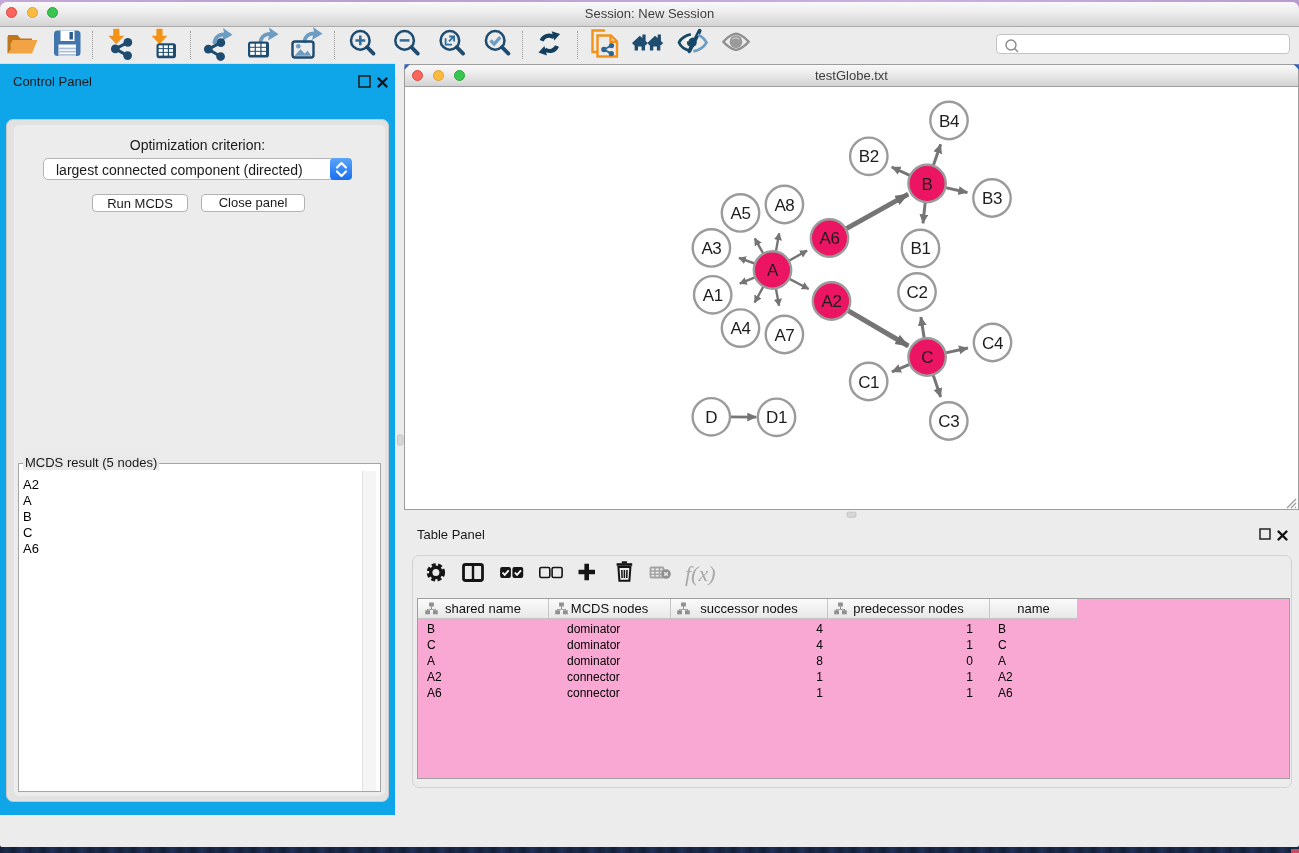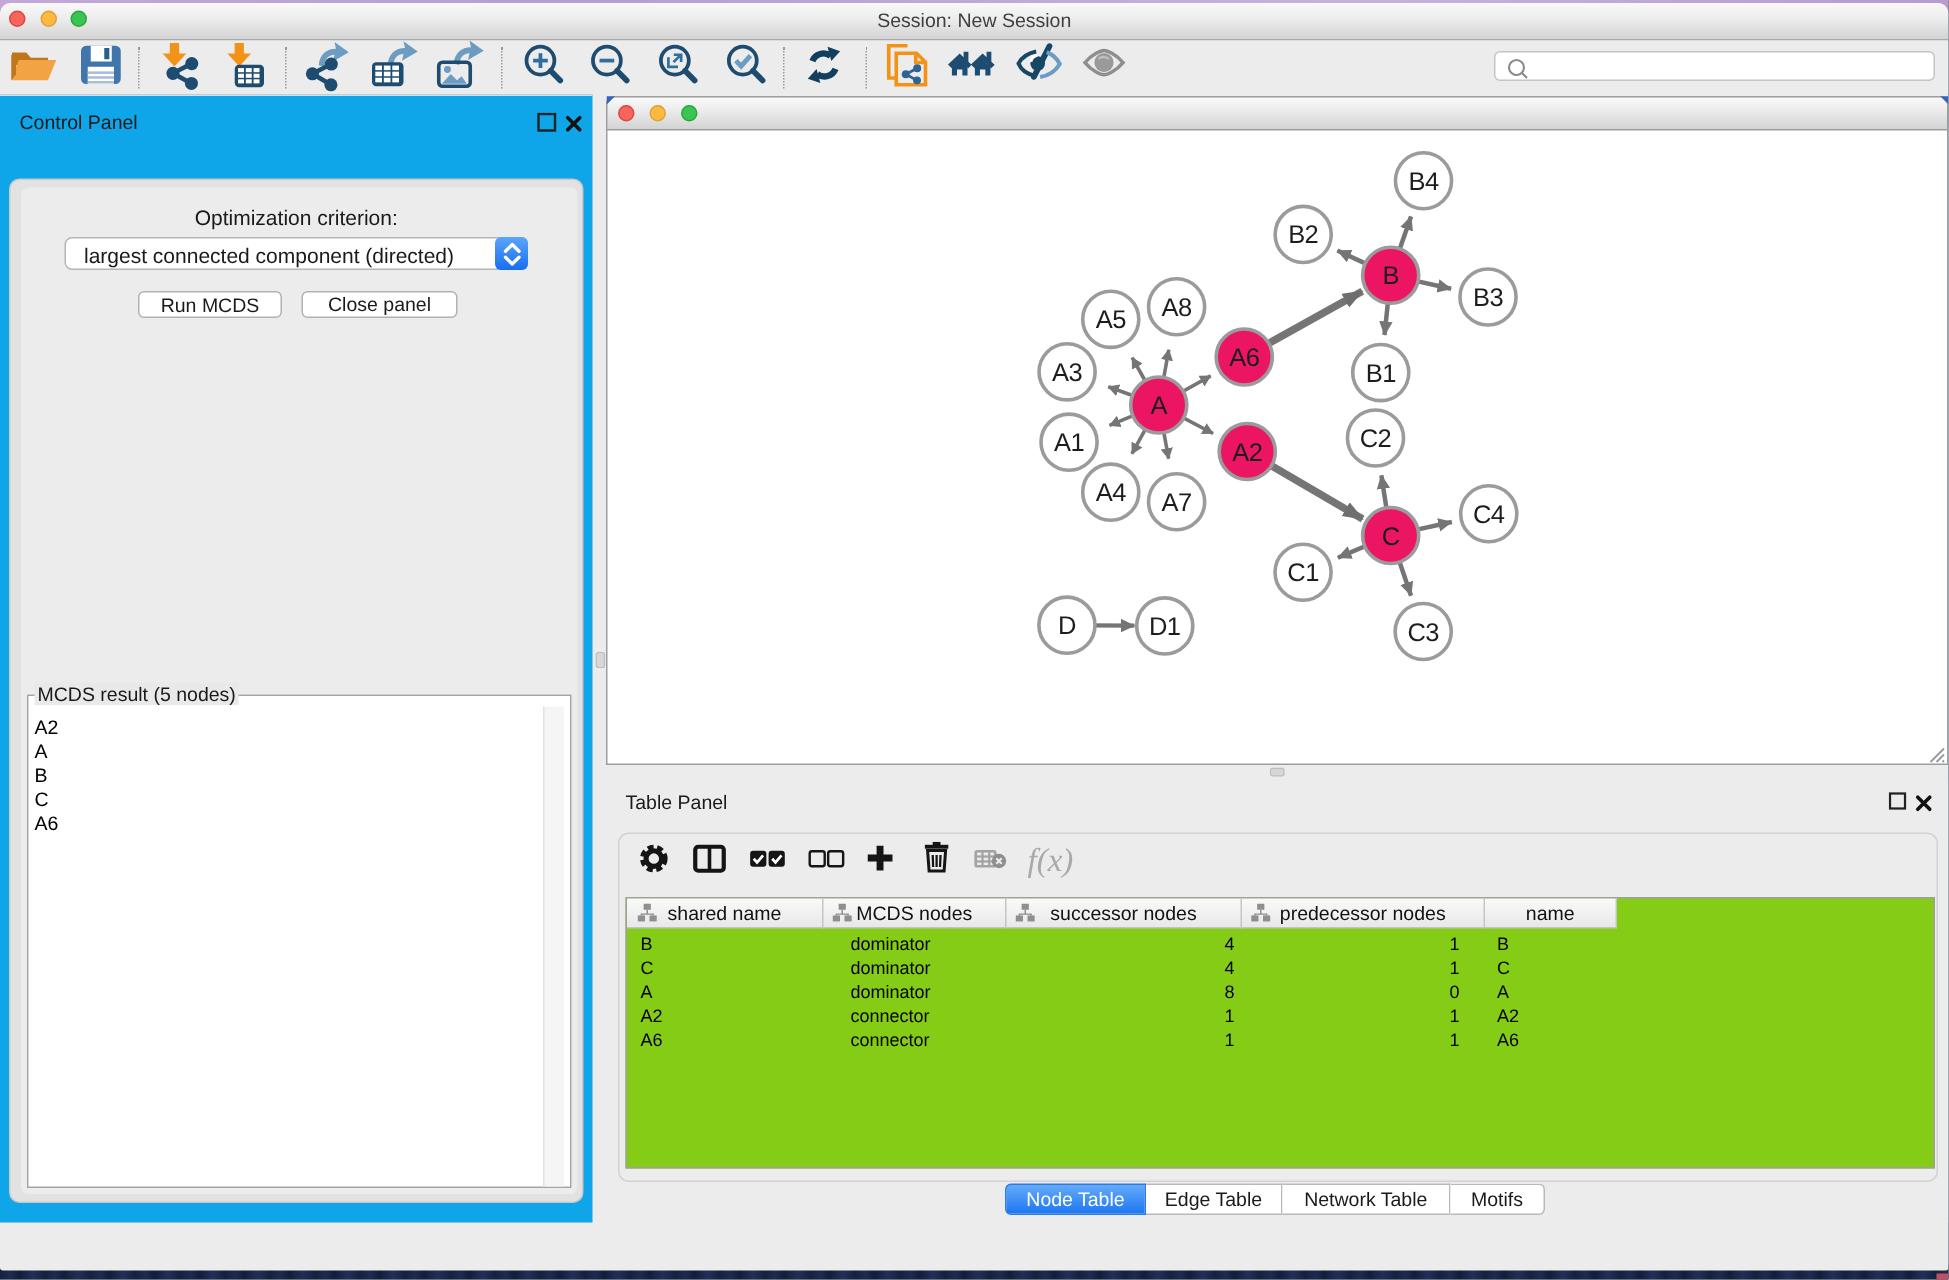--- a/index.html
+++ b/index.html
@@ -71,21 +71,21 @@
 #nettitle .tl { top:5px; }
 #nettitle .tl.r { left:7px; } #nettitle .tl.y { left:28px; } #nettitle .tl.g { left:49px; }
 #netcanvas { position:absolute; left:0; top:22px; width:895px; height:424px;
   background:#fff; border:1px solid #9d9d9d; border-top:1px solid #9d9d9d; }
 
 #tp { position:absolute; left:404px; top:518px; width:895px; height:295px; background:#ececec; }
 #tp .hdr { position:absolute; left:13px; top:7px; font-size:13px; color:#1a1a1a; }
 #tpbody { position:absolute; left:8px; top:35px; width:880px; height:233px;
   background:#ececec; border:1px solid #d2d2d2; border-radius:7px; }
 #tbl { position:absolute; left:13px; top:78px; width:873px; height:181px;
-  background:#84cc16; border:1px solid #9f9f9f; }
+  background:#f9a8d4; border:1px solid #9f9f9f; }
 #tblhead { position:absolute; left:0; top:0; height:20px; width:660px; display:flex;
   background:linear-gradient(#fafafa,#e8e8e8); border-bottom:1px solid #c3c3c3; }
 #tblhead .col { position:relative; height:20px; border-right:1px solid #c6c6c6;
   font-size:13px; color:#111; text-align:center; line-height:19px; }
 .rows { position:absolute; left:0; top:21.5px; font-size:12px; color:#000; }
 .rows div { height:16px; line-height:16px; position:relative; }
 .cell { position:absolute; top:0; }
 
 #tptabs { position:absolute; left:266px; top:269px; height:21px; display:flex; }
 
@@ -151,20 +151,21 @@
       <div class="sbar"></div>
       <div class="legend">MCDS result (5 nodes)</div>
       <div class="items">A2<br>A<br>B<br>C<br>A6</div>
     </div>
   </div>
   <div id="netwin">
     <div id="nettitle">
       <div class="tl r"></div>
         <div class="tl y"></div>
         <div class="tl g"></div>
+      <div class="title">testGlobe.txt</div>
     </div>
     <div id="netcanvas">
       <svg id="graph" width="893" height="424" viewBox="0 0 893 424">
 <defs>
 <marker id="ah0" markerWidth="10" markerHeight="9" refX="7" refY="4.1" orient="auto" markerUnits="userSpaceOnUse">
               <path d="M0,0 L7.5,4.1 L0,8.2 Z" fill="#757575"></path>
             </marker>
 <marker id="ah1" markerWidth="12" markerHeight="10" refX="9" refY="4.5" orient="auto" markerUnits="userSpaceOnUse">
               <path d="M0,0 L9.5,4.5 L0,9 Z" fill="#757575"></path>
             </marker>
@@ -285,26 +286,20 @@
           </div>
         <div>
             <span class="cell" style="left:9px">A6</span>
             <span class="cell" style="left:149px">connector</span>
             <span class="cell" style="left:390px;width:15px;text-align:right">1</span>
             <span class="cell" style="left:540px;width:15px;text-align:right">1</span>
             <span class="cell" style="left:580px">A6</span>
           </div>
       </div>
     </div>
-    <div id="tptabs">
-      <div class="jtab first sel" style="width:94px">Node Table</div>
-      <div class="jtab" style="width:91px">Edge Table</div>
-      <div class="jtab" style="width:112px">Network Table</div>
-      <div class="jtab last" style="width:63px">Motifs</div>
-    </div>
   </div>
 </div>
 <svg id="iconlayer" width="1299" height="853" style="position:absolute;left:0;top:0;pointer-events:none">
 <g>
 <path d="M8 35 l9.5 0 l3 3.5 l11.5 0 l0 5 l-24 0 z" fill="#c0761c"></path>
 <path d="M7.5 53.5 l5 -13.5 l25 0 l-5.5 13.5 z" fill="#f2a444"></path>
 <path d="M7.5 53.5 l0 -17 l3.2 0 l0 13 z" fill="#c0761c"></path>
 </g>
 <g>
 <rect x="54" y="30.5" width="26.5" height="25.5" rx="3.5" fill="#4176ad"></rect>

